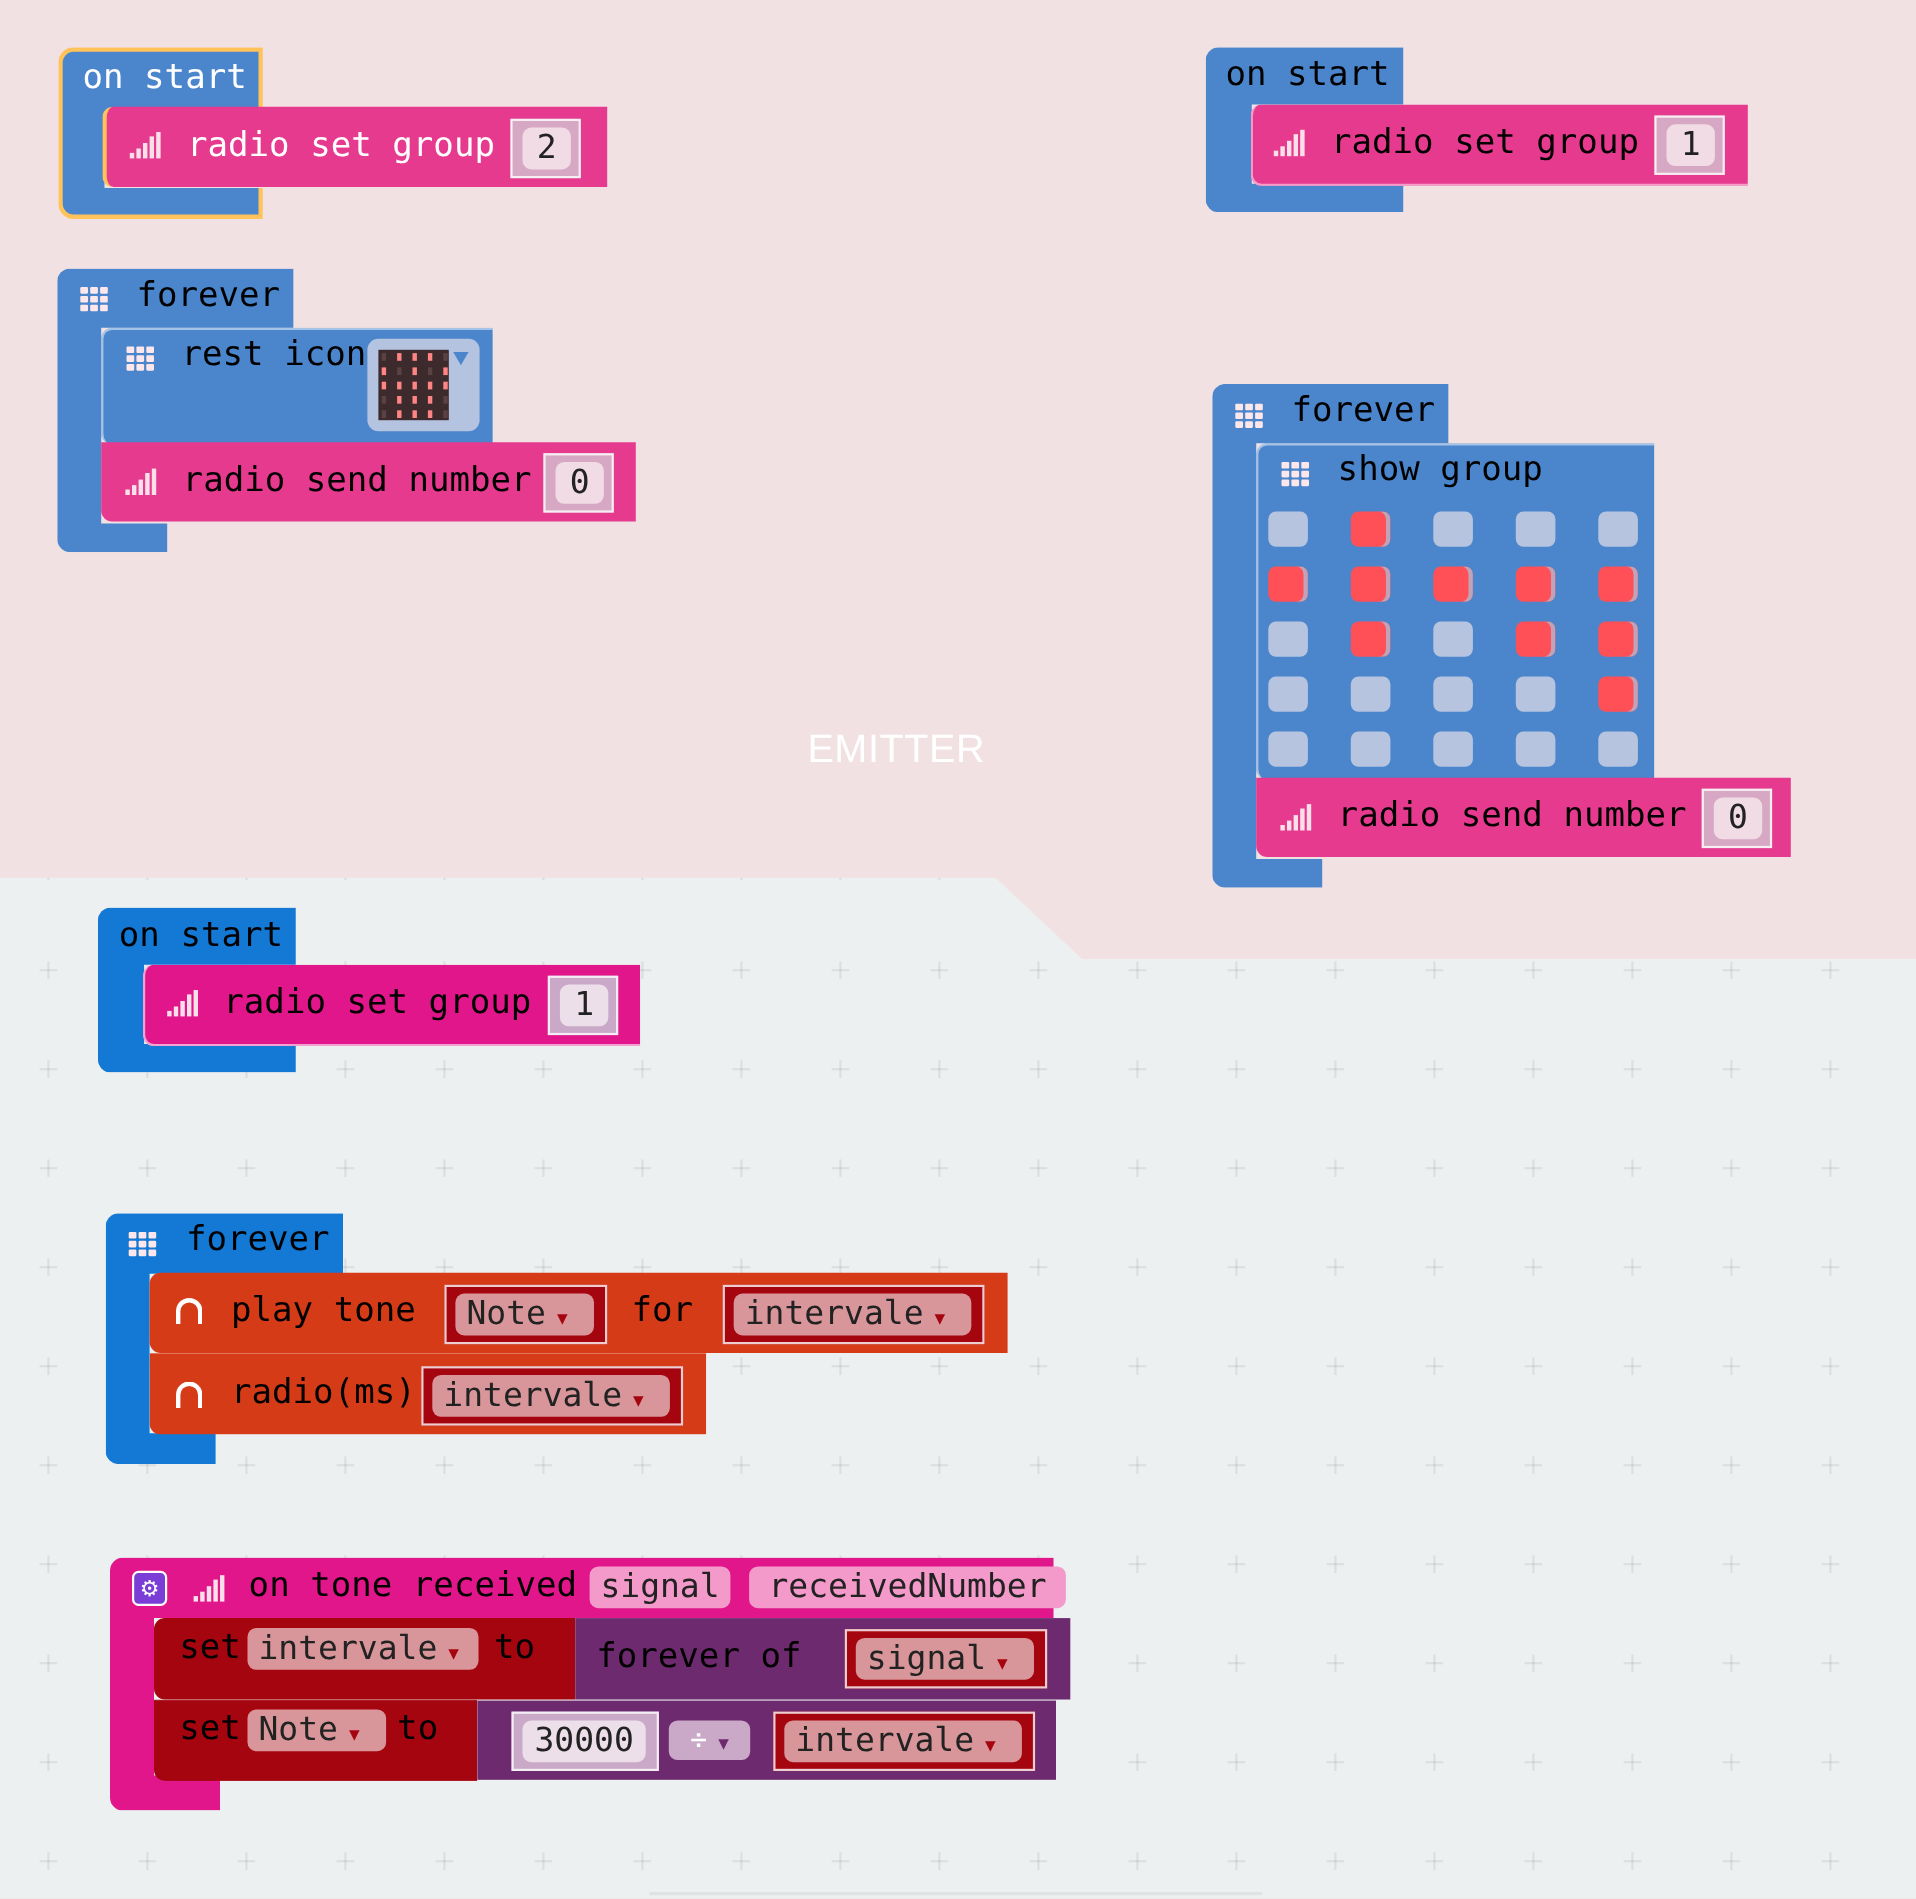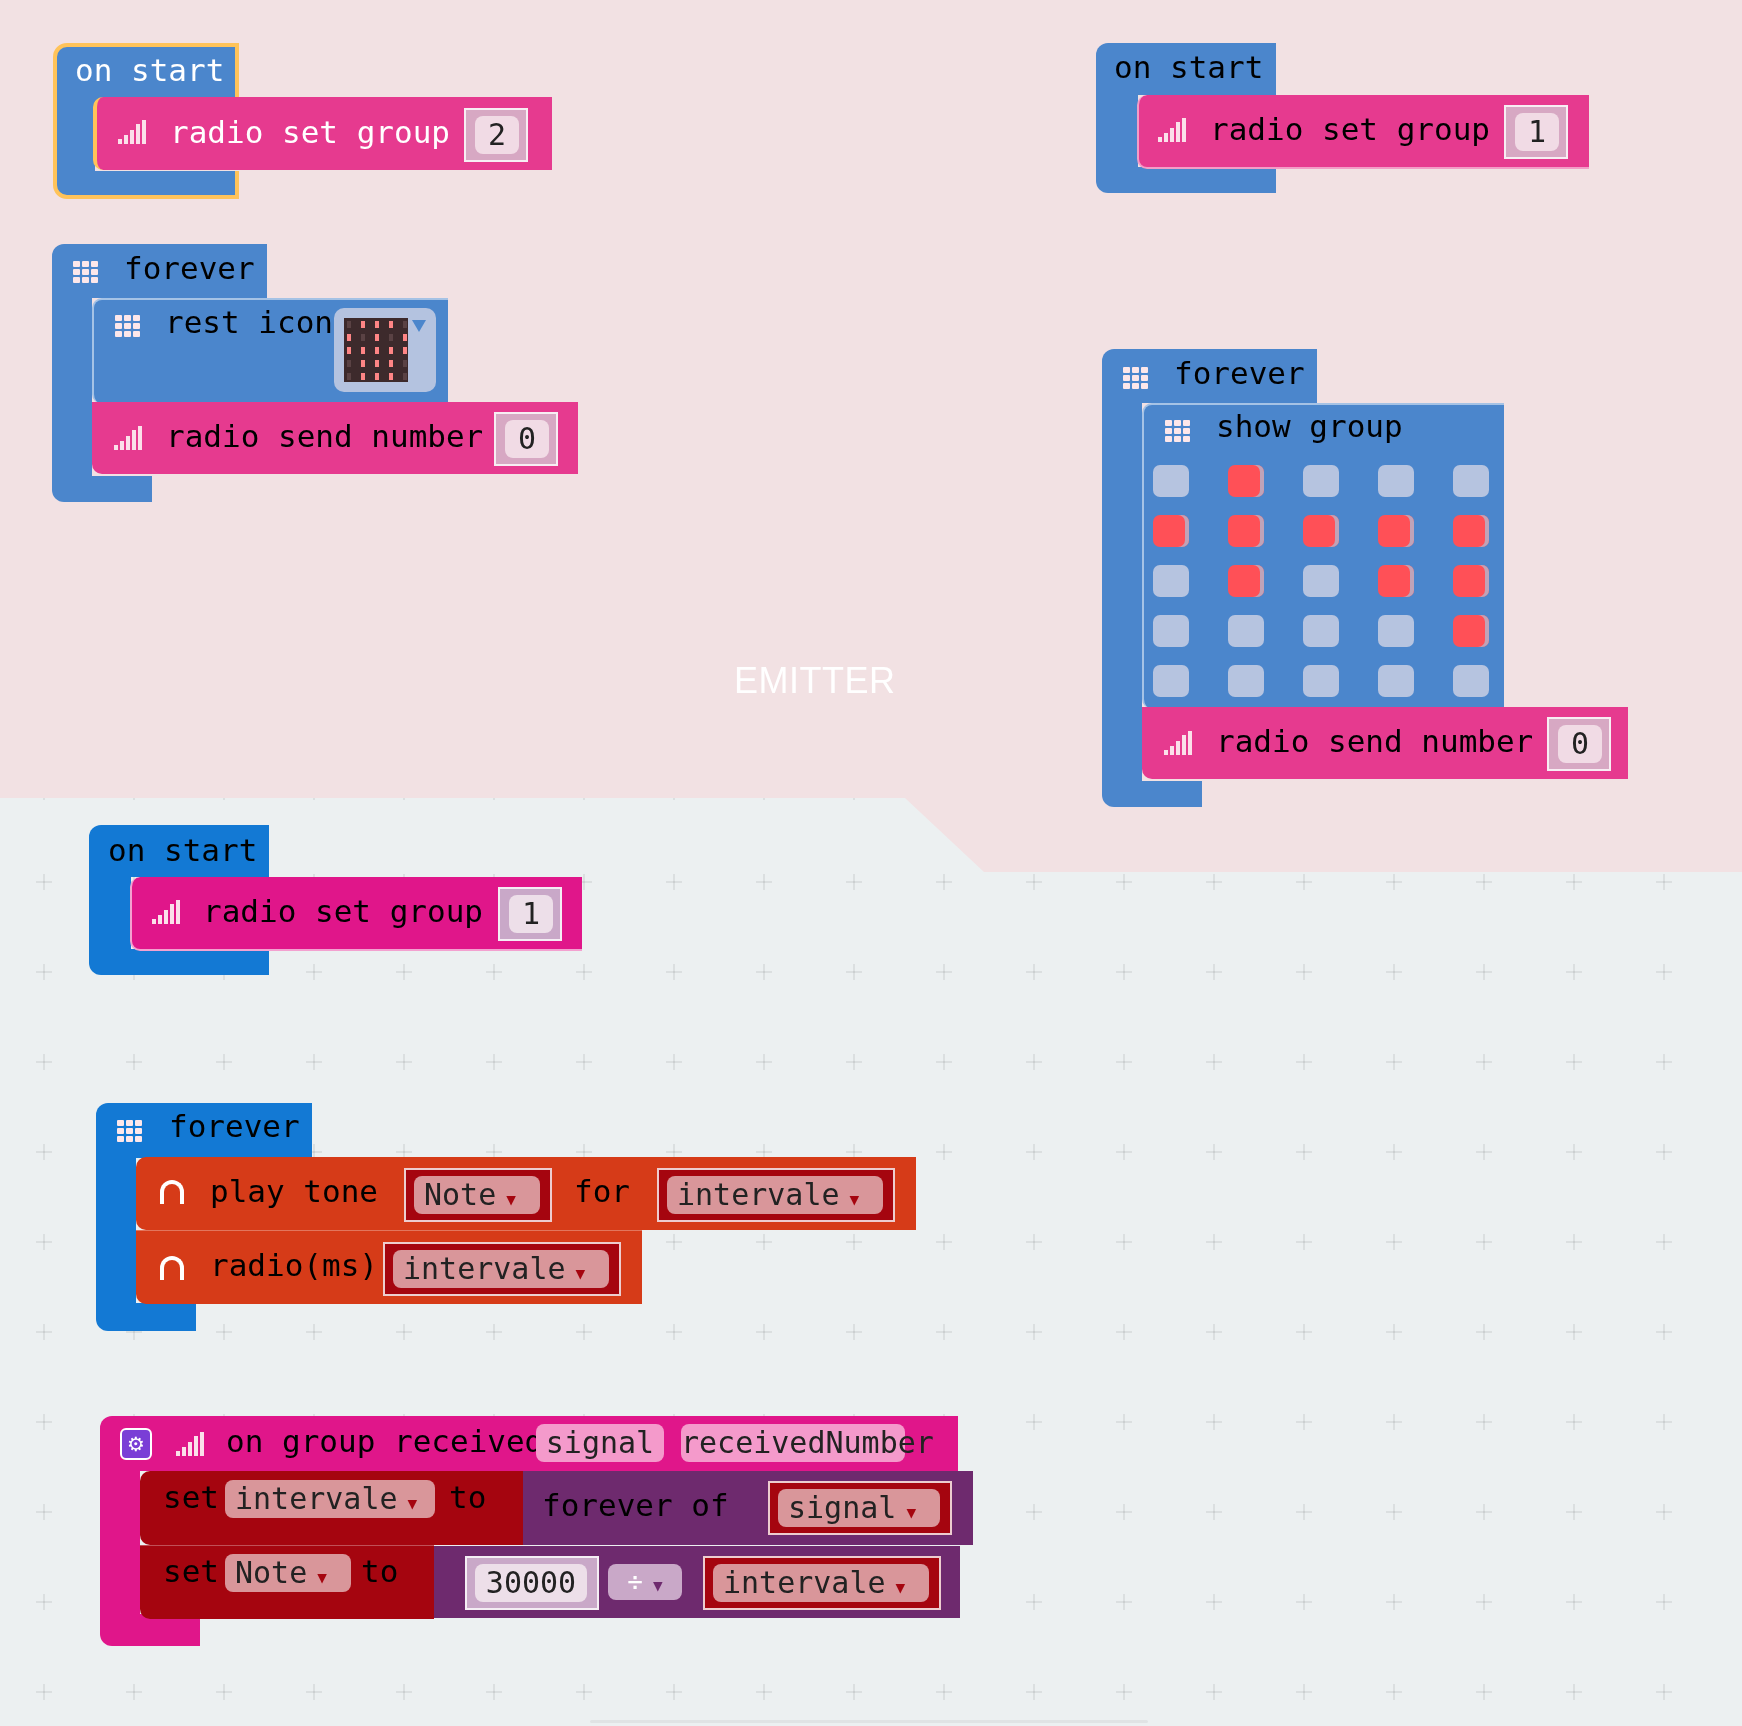--- a/index.html
+++ b/index.html
@@ -584,23 +584,23 @@
   <span class="txt" style="left:160px;top:1256px;width:24px;height:24px;border:4px solid #fff;border-bottom:none;border-radius:14px 14px 0 0;box-sizing:border-box;"></span>
   <div class="txt" style="left:210px;top:1250px;font-size:31px;">radio(ms)</div>
   <div class="socket" style="left:383px;top:1242px;width:238px;height:54px;background:#a5050f;"></div>
   <div class="field" style="left:393px;top:1250px;width:216px;height:38px;background:#d9969a;font-size:30px;padding-top:4px;text-align:left;padding-left:10px;"><span>intervale</span><span class="dd" style="color:#a5050f;">▼</span></div>
 </div>
 
 <div>
   <div class="blk hat" style="left:100px;top:1416px;width:858px;height:230px;background:#e0168a;clip-path:polygon(0 0,100% 0,100% 55px,40px 55px,40px 198px,100px 198px,100px 100%,0 100%);"></div>
   <div style="position:absolute;left:120px;top:1428px;width:32px;height:32px;background:#7a3ed6;border:2px solid #fff;border-radius:6px;box-sizing:border-box;color:#fff;font-size:20px;text-align:center;line-height:28px;font-family:'DejaVu Sans',sans-serif;">⚙</div>
   <span class="txt" style="left:176px;top:1432px;"><span class="signal-icon"><i style="left:0;height:5px"></i><i style="left:6px;height:9px"></i><i style="left:12px;height:14px"></i><i style="left:18px;height:20px"></i><i style="left:24px;height:24px"></i></span></span>
-  <div class="txt" style="left:226px;top:1426px;font-size:31px;">on group received</div>
+  <div class="txt" style="left:226px;top:1426px;font-size:31px;">on tone received</div>
   <div class="field" style="left:536px;top:1424px;width:128px;height:38px;background:#f49acb;font-size:30px;padding-top:4px;">signal</div>
-  <div class="field" style="left:681px;top:1424px;width:224px;height:38px;background:#f49acb;font-size:30px;padding-top:4px;">receivedNumber</div>
+  <div class="field" style="left:681px;top:1424px;width:288px;height:38px;background:#f49acb;font-size:30px;padding-top:4px;">receivedNumber</div>
 
   <div class="stmt" style="left:140px;top:1471px;width:383px;height:74px;background:#a5050f;"></div>
   <div class="txt" style="left:163px;top:1482px;font-size:31px;">set</div>
   <div class="field" style="left:225px;top:1480px;width:210px;height:38px;background:#d9969a;font-size:30px;padding-top:4px;text-align:left;padding-left:10px;"><span>intervale</span><span class="dd" style="color:#a5050f;">▼</span></div>
   <div class="txt" style="left:449px;top:1482px;font-size:31px;">to</div>
   <div style="position:absolute;left:523px;top:1471px;width:450px;height:74px;background:#6e2a6e;"></div>
   <div class="txt" style="left:542px;top:1490px;font-size:31px;">forever of</div>
   <div class="socket" style="left:768px;top:1481px;width:184px;height:54px;background:#a5050f;"></div>
   <div class="field" style="left:778px;top:1489px;width:162px;height:38px;background:#d9969a;font-size:30px;padding-top:4px;text-align:left;padding-left:10px;"><span>signal</span><span class="dd" style="color:#a5050f;">▼</span></div>
 

